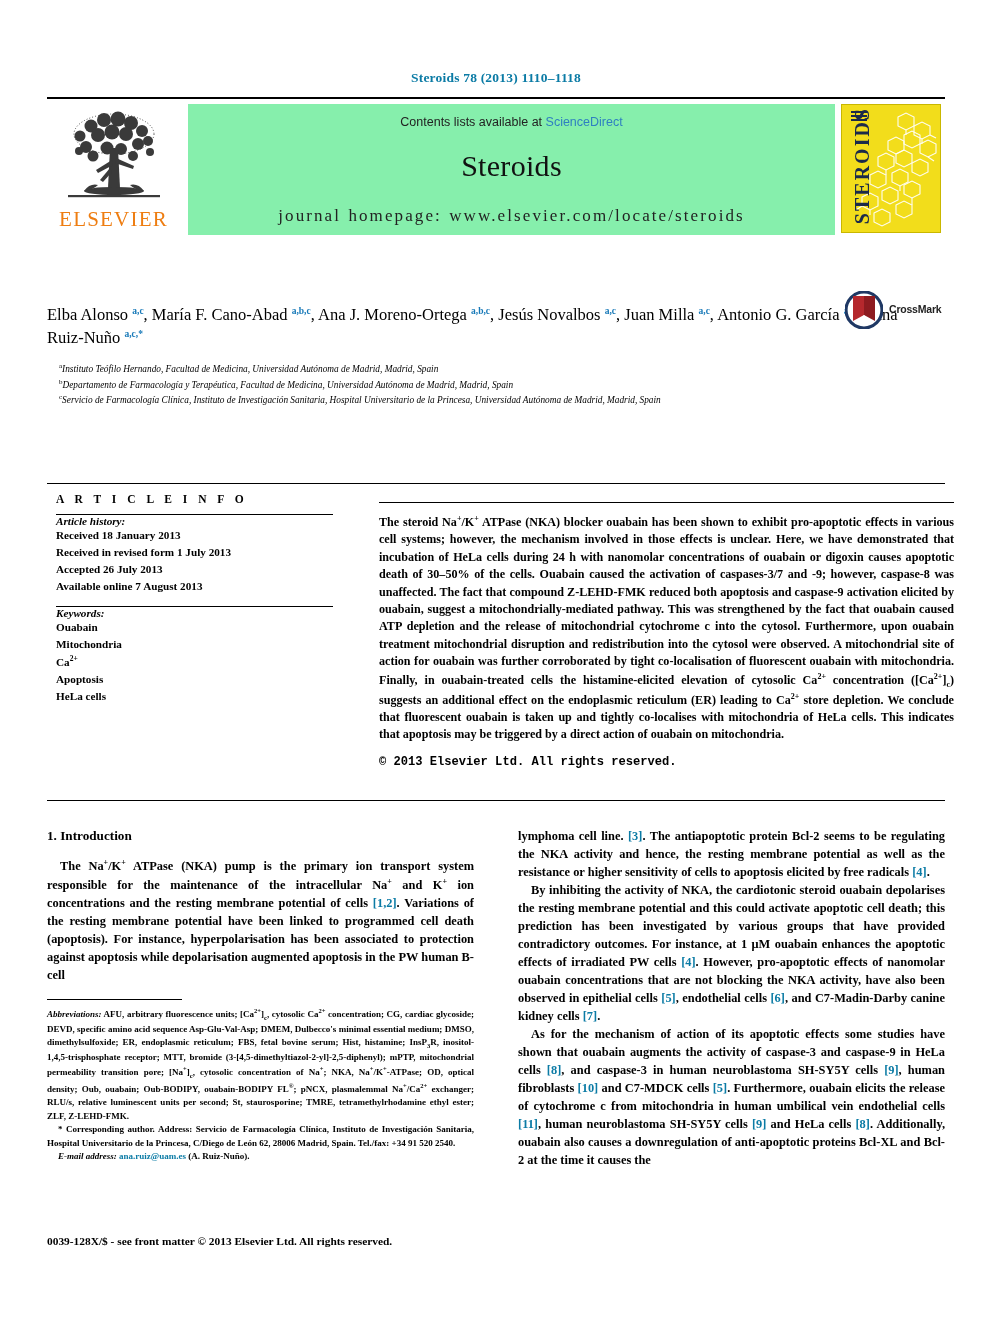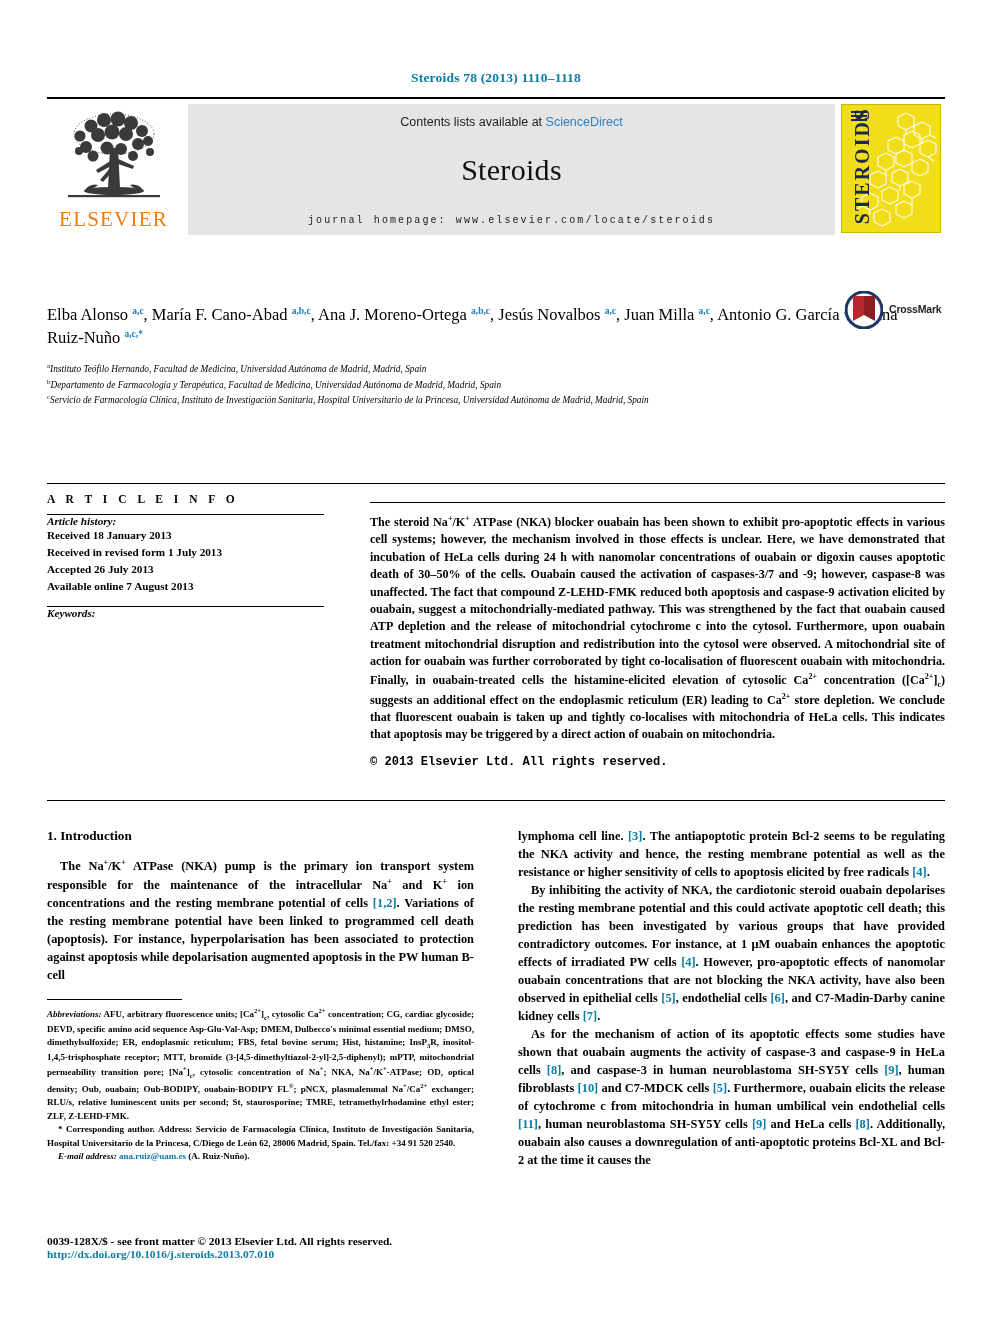--- a/index.html
+++ b/index.html
@@ -27,36 +27,36 @@
 
   .elsevier-box { width:133px; flex:0 0 133px; position:relative; padding-top:4px; }
   .tree { display:block; margin:0 auto; }
   .elsevier-word {
     text-align:center; color:#ee7d11;
     font-family:"Liberation Serif", serif;
     font-size:21px; letter-spacing:1.2px; margin-top:1px;
   }
 
   .center-box {
-    flex:1 1 auto; background:#e5e5e5; margin:0 6px 0 8px;
+    flex:1 1 auto; background:#86efac; margin:0 6px 0 8px;
     display:flex; flex-direction:column; justify-content:space-between;
     padding:11px 0 9px 0; position:relative;
   }
   .contents-line {
     text-align:center; font-family:"Liberation Sans", sans-serif;
     font-size:12.5px; color:#222;
   }
   .contents-line .sd { color:#2f7fc1; }
   .journal-name {
     text-align:center; font-family:"Liberation Serif", serif;
     font-size:30px; color:#111; letter-spacing:.3px; margin-top:-4px;
   }
   .homepage {
-    text-align:center; font-family:Liberation Mono, monospace;
-    font-size:10px; color:#222; letter-spacing:2.1px; word-spacing:1px;
+    text-align:center; font-family:Liberation Serif, serif;
+    font-size:17px; color:#222; letter-spacing:2.1px; word-spacing:1px;
   }
 
   .cover-box { width:104px; flex:0 0 104px; }
   .cover {
     width:98px; height:127px; background:#f2dd1b; position:relative;
     border:1px solid #c9b700; overflow:hidden;
   }
   .cover-vert {
     position:absolute; left:9px; bottom:8px;
     writing-mode:vertical-rl; transform:rotate(180deg);
@@ -85,30 +85,30 @@
     font-size:10.5px; font-weight:bold; color:#222; letter-spacing:-.2px;
   }
 
   .authors {
     margin-top:15px; width:860px;
     font-family:"Liberation Serif", serif;
     font-size:16.5px; line-height:1.42; color:#000;
   }
   .authors sup { color:#1779b8; font-size:9.5px; font-weight:bold; }
 
-  .affils { margin-top:11px; width:880px; }
+  .affils { margin-top:11px; width:880px;margin-left:12px; }
   .affil {
     font-family:"Liberation Serif", serif;
     font-style:italic; font-size:9.3px; line-height:1.58; color:#000;
   }
   .affil sup { font-style:normal; font-size:7px; }
 
   
   .info-rule-top { position:absolute; top:483px; left:47px; width:898px; border-top:1px solid #000; }
-  .infoblock { position:absolute; top:493px; left:47px; width:898px; display:flex; }
+  .infoblock { position:absolute; top:493px; left:56px; width:898px; display:flex; }
   .col-info { width:277px; flex:0 0 277px; }
   .col-abs { flex:1 1 auto; margin-left:46px; }
 
   .sec-head {
     font-family:"Liberation Serif", serif;
     font-size:11.5px; font-weight:bold; letter-spacing:4px;
   }
   .hr-med { border-top:1.6px solid #000; margin-top:9px; }
   .hr-thin { border-top:1px solid #000; margin:11px 0 0 0; }
 
@@ -301,20 +301,21 @@
     <div class="col-info">
       <div class="sec-head">A R T I C L E   I N F O</div>
       <div class="hr-med"></div>
       <div class="ah-label">Article history:</div>
       <div class="meta-line">Received 18 January 2013</div>
       <div class="meta-line">Received in revised form 1 July 2013</div>
       <div class="meta-line">Accepted 26 July 2013</div>
       <div class="meta-line">Available online 7 August 2013</div>
       <div class="hr-thin"></div>
       <div class="kw-label">Keywords:</div>
+      <div class="kw-line">Ouabain<br>Mitochondria<br>Ca<sup>2+</sup><br>Apoptosis<br>HeLa cells</div>
     </div>
 
     <div class="col-abs">
       <div class="hr-med"></div>
       <div class="abs-body">The steroid Na<sup>+</sup>/K<sup>+</sup> ATPase (NKA) blocker ouabain has been shown to exhibit pro-apoptotic effects in various cell systems; however, the mechanism involved in those effects is unclear. Here, we have demonstrated that incubation of HeLa cells during 24 h with nanomolar concentrations of ouabain or digoxin causes apoptotic death of 30–50% of the cells. Ouabain caused the activation of caspases-3/7 and -9; however, caspase-8 was unaffected. The fact that compound Z-LEHD-FMK reduced both apoptosis and caspase-9 activation elicited by ouabain, suggest a mitochondrially-mediated pathway. This was strengthened by the fact that ouabain caused ATP depletion and the release of mitochondrial cytochrome c into the cytosol. Furthermore, upon ouabain treatment mitochondrial disruption and redistribution into the cytosol were observed. A mitochondrial site of action for ouabain was further corroborated by tight co-localisation of fluorescent ouabain with mitochondria. Finally, in ouabain-treated cells the histamine-elicited elevation of cytosolic Ca<sup>2+</sup> concentration ([Ca<sup>2+</sup>]<sub>c</sub>) suggests an additional effect on the endoplasmic reticulum (ER) leading to Ca<sup>2+</sup> store depletion. We conclude that fluorescent ouabain is taken up and tightly co-localises with mitochondria of HeLa cells. This indicates that apoptosis may be triggered by a direct action of ouabain on mitochondria.</div>
       <div class="copyline">© 2013 Elsevier Ltd. All rights reserved.</div>
     </div>
 
   </div>
   <div class="info-rule-bot"></div>
@@ -338,16 +339,15 @@
     <div class="bcol right">
       <p class="para" style="text-indent:0">lymphoma cell line. <span class="ref">[3]</span>. The antiapoptotic protein Bcl-2 seems to be regulating the NKA activity and hence, the resting membrane potential as well as the resistance or higher sensitivity of cells to apoptosis elicited by free radicals <span class="ref">[4]</span>.</p>
       <p class="para">By inhibiting the activity of NKA, the cardiotonic steroid ouabain depolarises the resting membrane potential and this could activate apoptotic cell death; this prediction has been investigated by various groups that have provided contradictory outcomes. For instance, at 1 μM ouabain enhances the apoptotic effects of irradiated PW cells <span class="ref">[4]</span>. However, pro-apoptotic effects of nanomolar ouabain concentrations that are not blocking the NKA activity, have also been observed in epithelial cells <span class="ref">[5]</span>, endothelial cells <span class="ref">[6]</span>, and C7-Madin-Darby canine kidney cells <span class="ref">[7]</span>.</p>
       <p class="para">As for the mechanism of action of its apoptotic effects some studies have shown that ouabain augments the activity of caspase-3 and caspase-9 in HeLa cells <span class="ref">[8]</span>, and caspase-3 in human neuroblastoma SH-SY5Y cells <span class="ref">[9]</span>, human fibroblasts <span class="ref">[10]</span> and C7-MDCK cells <span class="ref">[5]</span>. Furthermore, ouabain elicits the release of cytochrome c from mitochondria in human umbilical vein endothelial cells <span class="ref">[11]</span>, human neuroblastoma SH-SY5Y cells <span class="ref">[9]</span> and HeLa cells <span class="ref">[8]</span>. Additionally, ouabain also causes a downregulation of anti-apoptotic proteins Bcl-XL and Bcl-2 at the time it causes the</p>
     </div>
 
   </div>
 
   <div class="footer">
     <div class="issn">0039-128X/$ - see front matter © 2013 Elsevier Ltd. All rights reserved.</div>
-    <div class="doi">http://dx.doi.org/10.1016/j.steroids.2013.07.010</div>
   </div>
 
 </div>
 
 </body></html>

